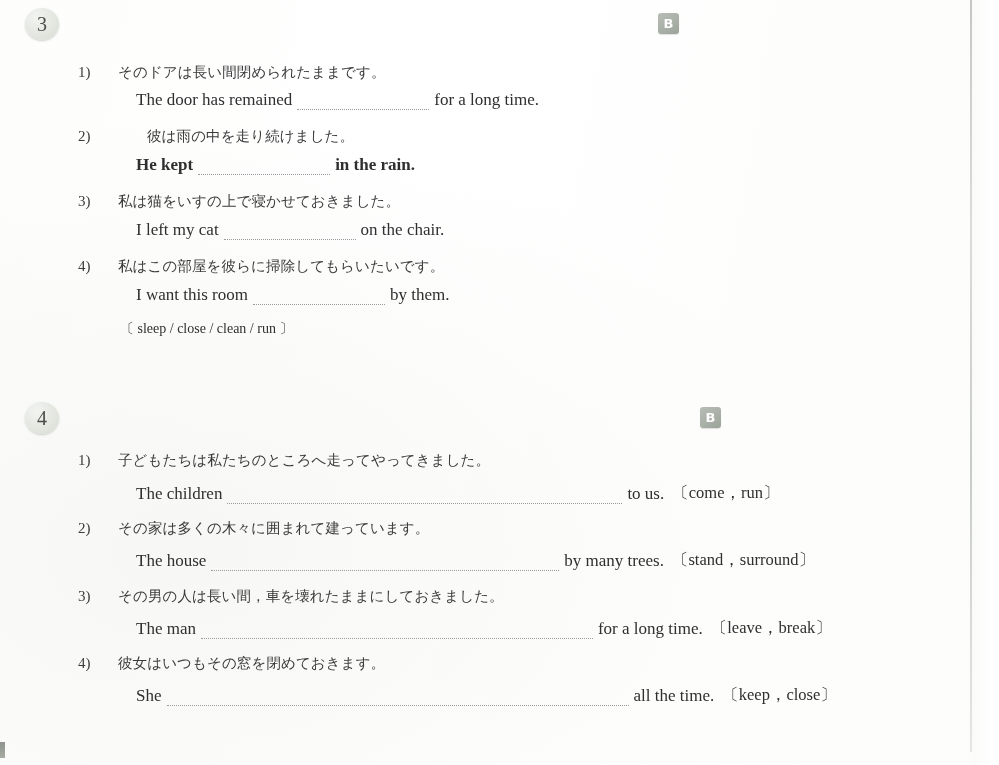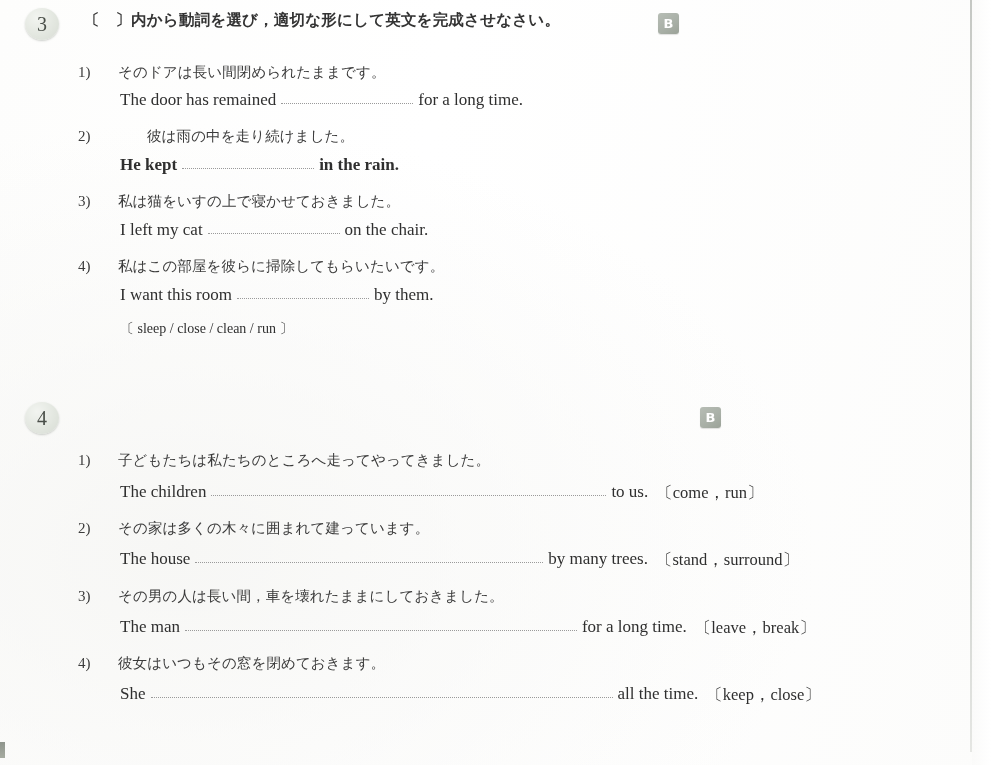--- a/index.html
+++ b/index.html
@@ -128,21 +128,22 @@
     font-size: 15px;
     color: #3b3b3b;
   }
   .q-en {
     position: absolute;
     font-family: "Liberation Serif", serif;
     font-size: 17px;
     color: #2f2f2f;
     white-space: nowrap;
     display: flex;
-    align-items: flex-start;
+    align-items: flex-end;
+    margin-left: 16px;
   }
   .q-en .txt { white-space: pre; }
   .blank {
     display: inline-block;
     border-bottom: 1px dotted #9a9a9a;
     height: 13px;
     margin: 0 5px;
   }
   .wordbank {
     position: absolute;
@@ -163,21 +164,20 @@
 
 <div class="page">
 
   <div class="page-edge"></div>
   <div class="page-edge-shadow"></div>
   <div class="margin-mark"></div>
 
   <div class="section" style="top:8px;">
     <div class="sec-head">
       <div class="sec-num">3</div>
-      <div class="sec-title">〔　〕内から動詞を選び，適切な形にして英文を完成させなさい。</div>
       <div class="sec-badge" style="left:658px;">B</div>
     </div>
   </div>
 
   <div class="qitem">
     <div class="q-num" style="left:78px; top:64px;">1)</div>
     <div class="q-jp" style="left:118px; top:63px;">そのドアは長い間閉められたままです。</div>
     <div class="q-en" style="left:120px; top:90px;">
       <span class="txt">The door has remained</span>
       <span class="blank" style="width:132px;"></span>

